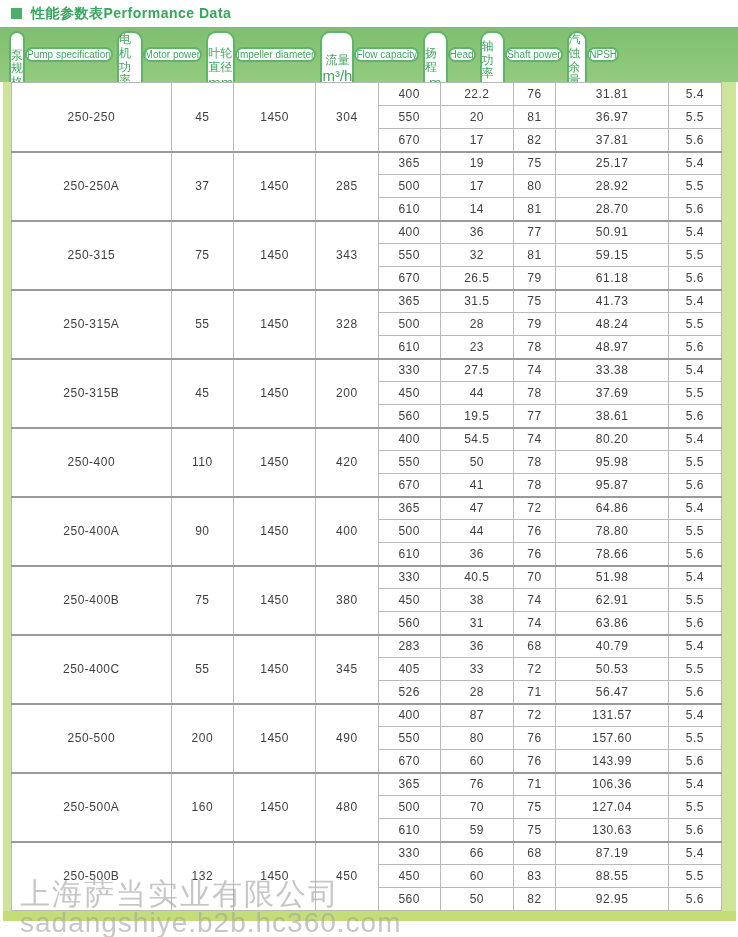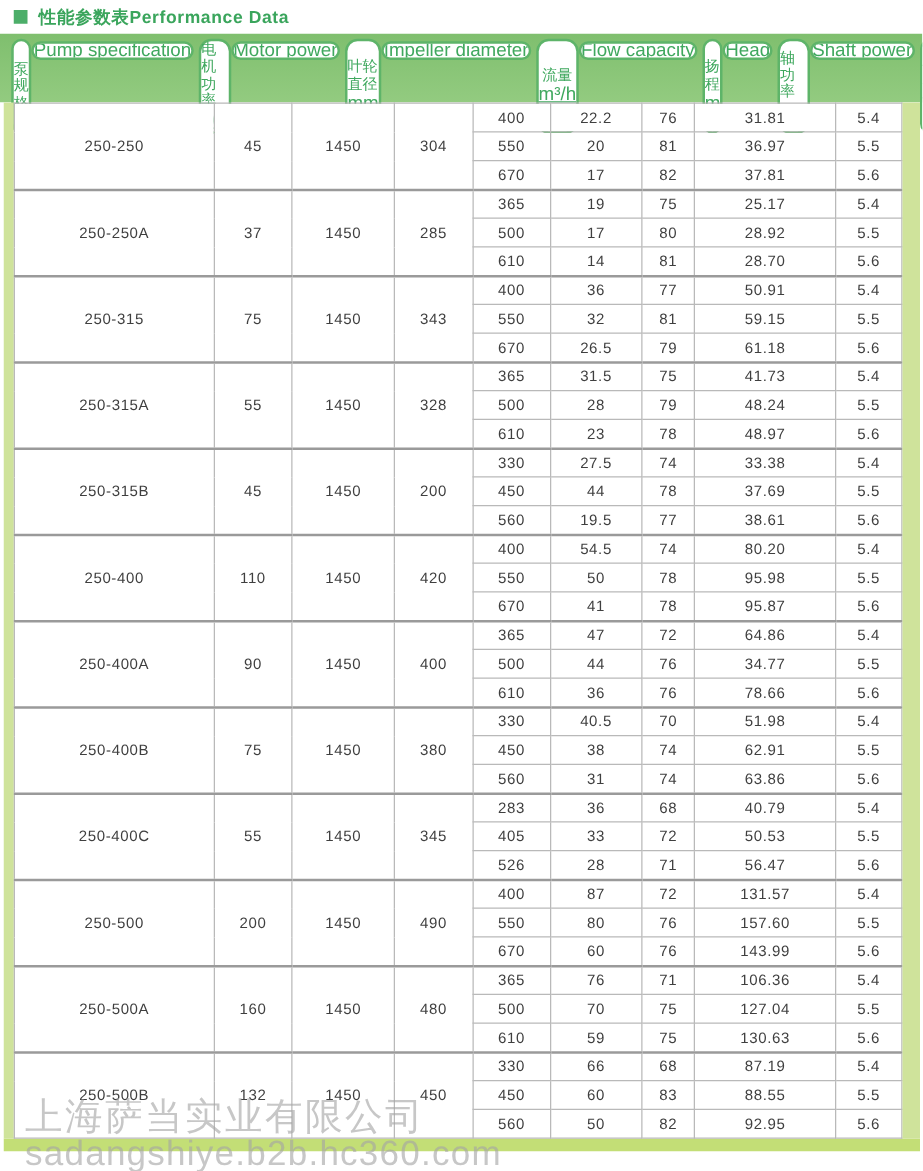--- a/index.html
+++ b/index.html
@@ -22,23 +22,23 @@
   }
   .hcol { display:flex; flex-direction:row; }
   .hmain {
     flex:1; background:#ffffff; border:2px solid #5eb469; border-radius:10px;
     display:flex; flex-direction:column; align-items:center; justify-content:center;
     color:#3fa85e; line-height:1.15;
   }
   .hzh { font-size:12px; }
   .hunit { font-size:15px;text-decoration:underline; }
   .hpill {
-    margin-top:2px; height:15px; background:#ffffff; border:2px solid #5eb469;
+    margin-top:16px; height:15px; background:#ffffff; border:2px solid #5eb469;
     border-radius:8px; display:flex; align-items:center; justify-content:center;
-    color:#3fa85e; font-size:15px; white-space:nowrap; overflow:hidden;
+    color:#3fa85e; font-size:10px; white-space:nowrap; overflow:hidden;
   }
   .body-wrap { display:flex; background:#ffffff; }
   .side-strip { background:#cfe39b; }
   .side-strip.left  { width:8px;  margin-left:3px; }
   .side-strip.right { width:14px; margin-right:2px; }
 
   table { border-collapse:collapse; flex:1; table-layout:fixed; }
   td {
     border:1px solid #b9b9b9; text-align:center; vertical-align:middle;
     height:23px; font-size:12px; color:#3f3f3f; letter-spacing:0.5px;
@@ -279,21 +279,21 @@
               <td>365</td>
               <td>47</td>
               <td>72</td>
               <td>64.86</td>
               <td>5.4</td>
             </tr>
             <tr>
               <td>500</td>
               <td>44</td>
               <td>76</td>
-              <td>34.77</td>
+              <td>78.80</td>
               <td>5.5</td>
             </tr>
             <tr>
               <td>610</td>
               <td>36</td>
               <td>76</td>
               <td>78.66</td>
               <td>5.6</td>
             </tr>
             <tr class="group-start">

